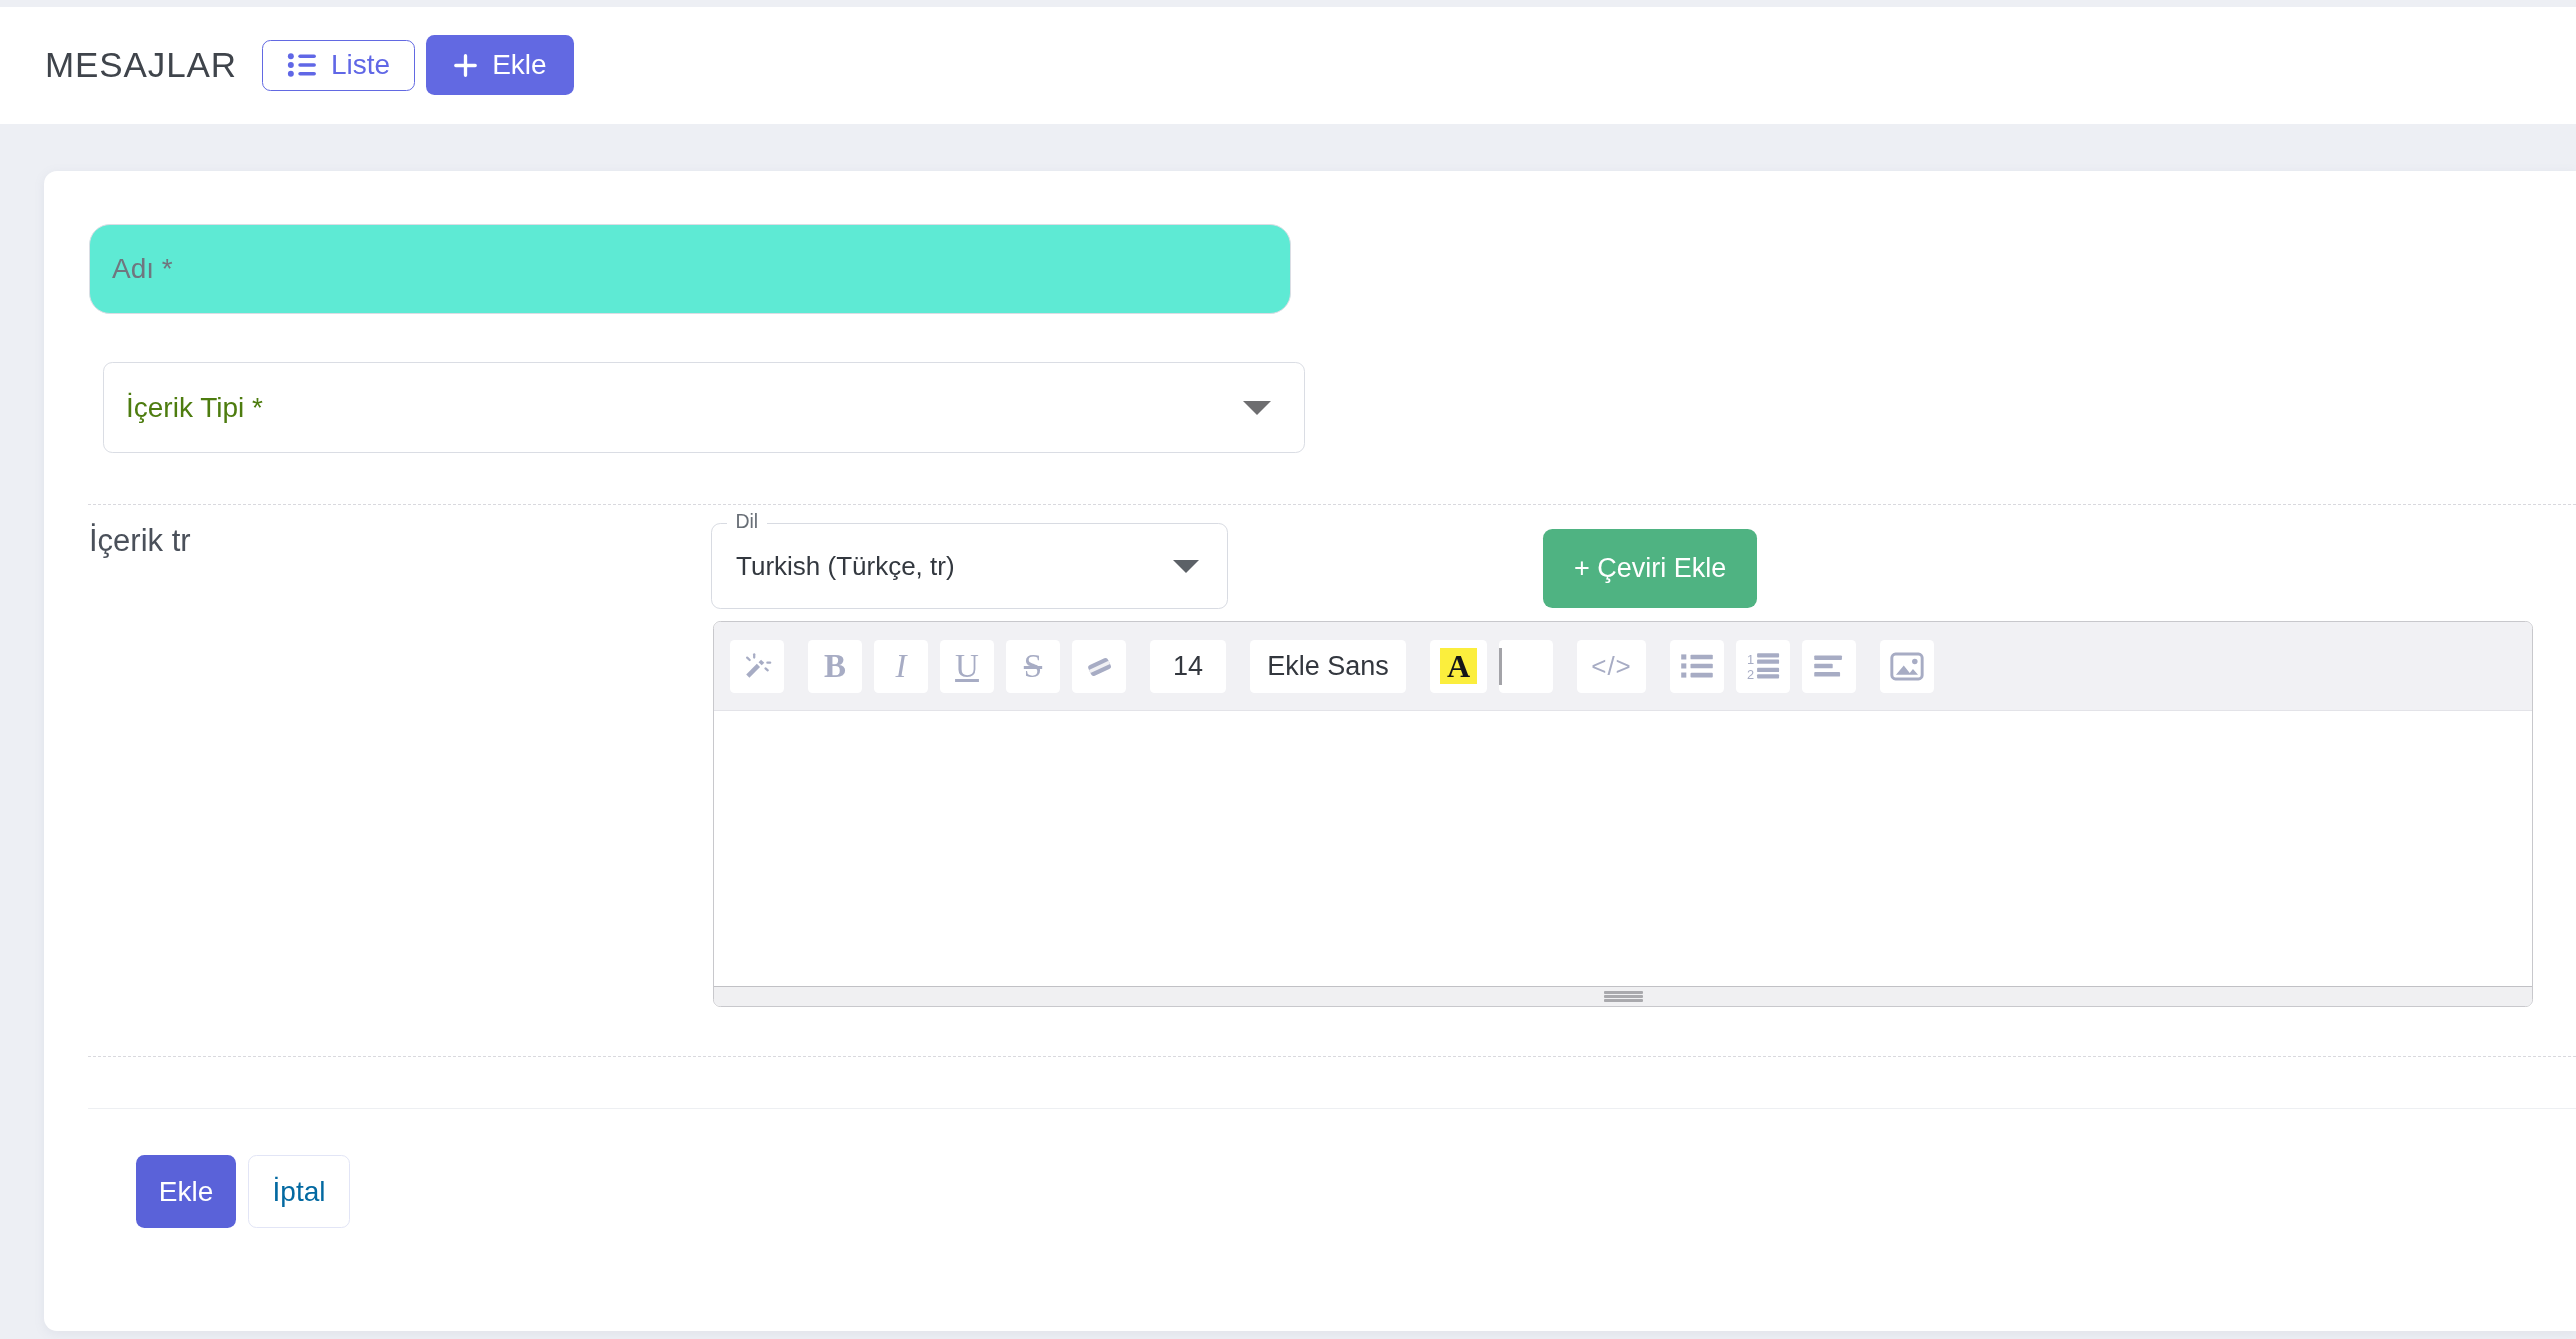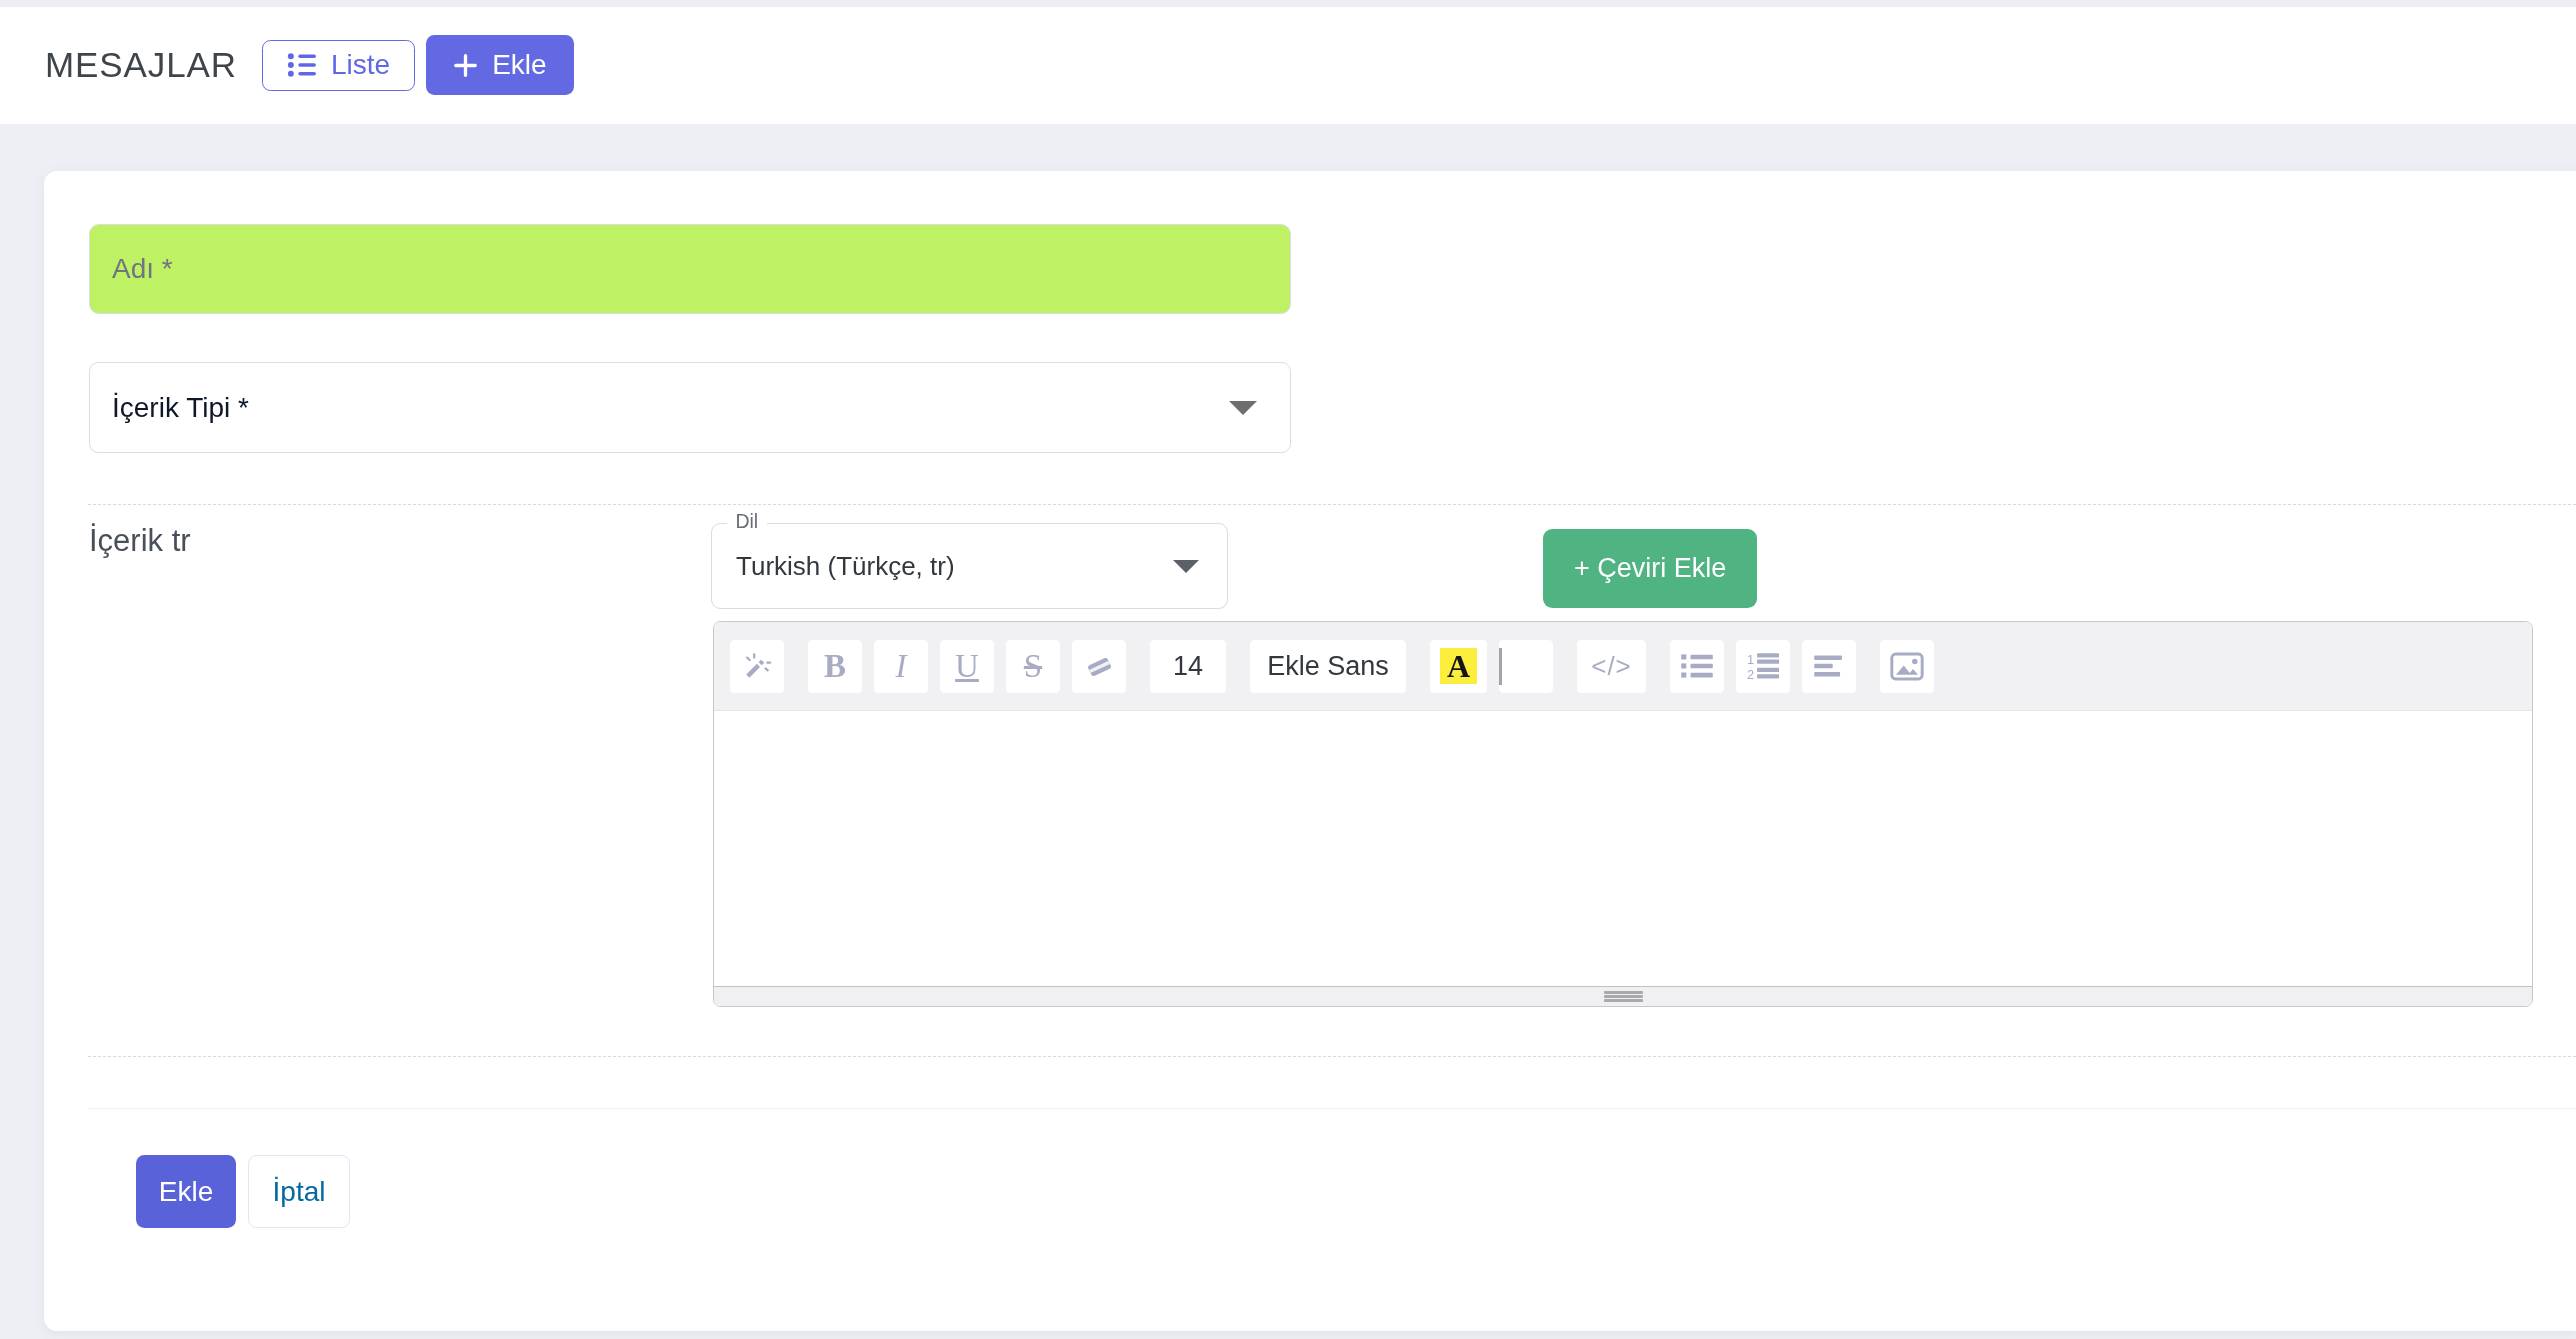--- a/index.html
+++ b/index.html
@@ -34,31 +34,31 @@
   
   .card{
     position:absolute;left:44px;top:171px;right:0;height:1160px;
     background:#ffffff;border-radius:13px 0 0 13px;
     box-shadow:0 2.8px 11px rgba(120,130,160,.10);
   }
   .card > *{position:absolute;box-sizing:border-box;}
 
   .input-adi{
     left:45px;top:53px;width:1202px;height:90px;
-    border:1.9px solid #dadde4;border-radius:10px;
+    border:1.9px solid #dadde4;border-radius:21px;
     font-size:28px;color:#70767f;padding:12px 22px;outline:none;
-    font-family:"Liberation Sans",sans-serif;background:#bef264;
+    font-family:"Liberation Sans",sans-serif;background:#5eead4;
   }
   .input-adi::placeholder{color:#70767f;opacity:1;}
 
   .select-box{
-    left:45px;top:191px;width:1202px;height:91px;
+    left:59px;top:191px;width:1202px;height:91px;
     border:1.9px solid #dadde4;border-radius:9.3px;
     display:flex;align-items:center;padding:0 22px;
-    font-size:28px;color:#0f172a;cursor:pointer;background:#fff;
+    font-size:28px;color:#4d7c0f;cursor:pointer;background:#fff;
   }
   .caret-down{
     position:absolute;right:33px;top:50%;margin-top:-6.5px;
     width:0;height:0;border-left:14px solid transparent;
     border-right:14px solid transparent;border-top:14px solid #6e6e70;
   }
 
   .divider-dashed{left:44px;right:0;border-top:1.9px dashed #d9d9de;height:0;}
   .divider-1{top:333px;}
   .divider-2{top:885px;}

